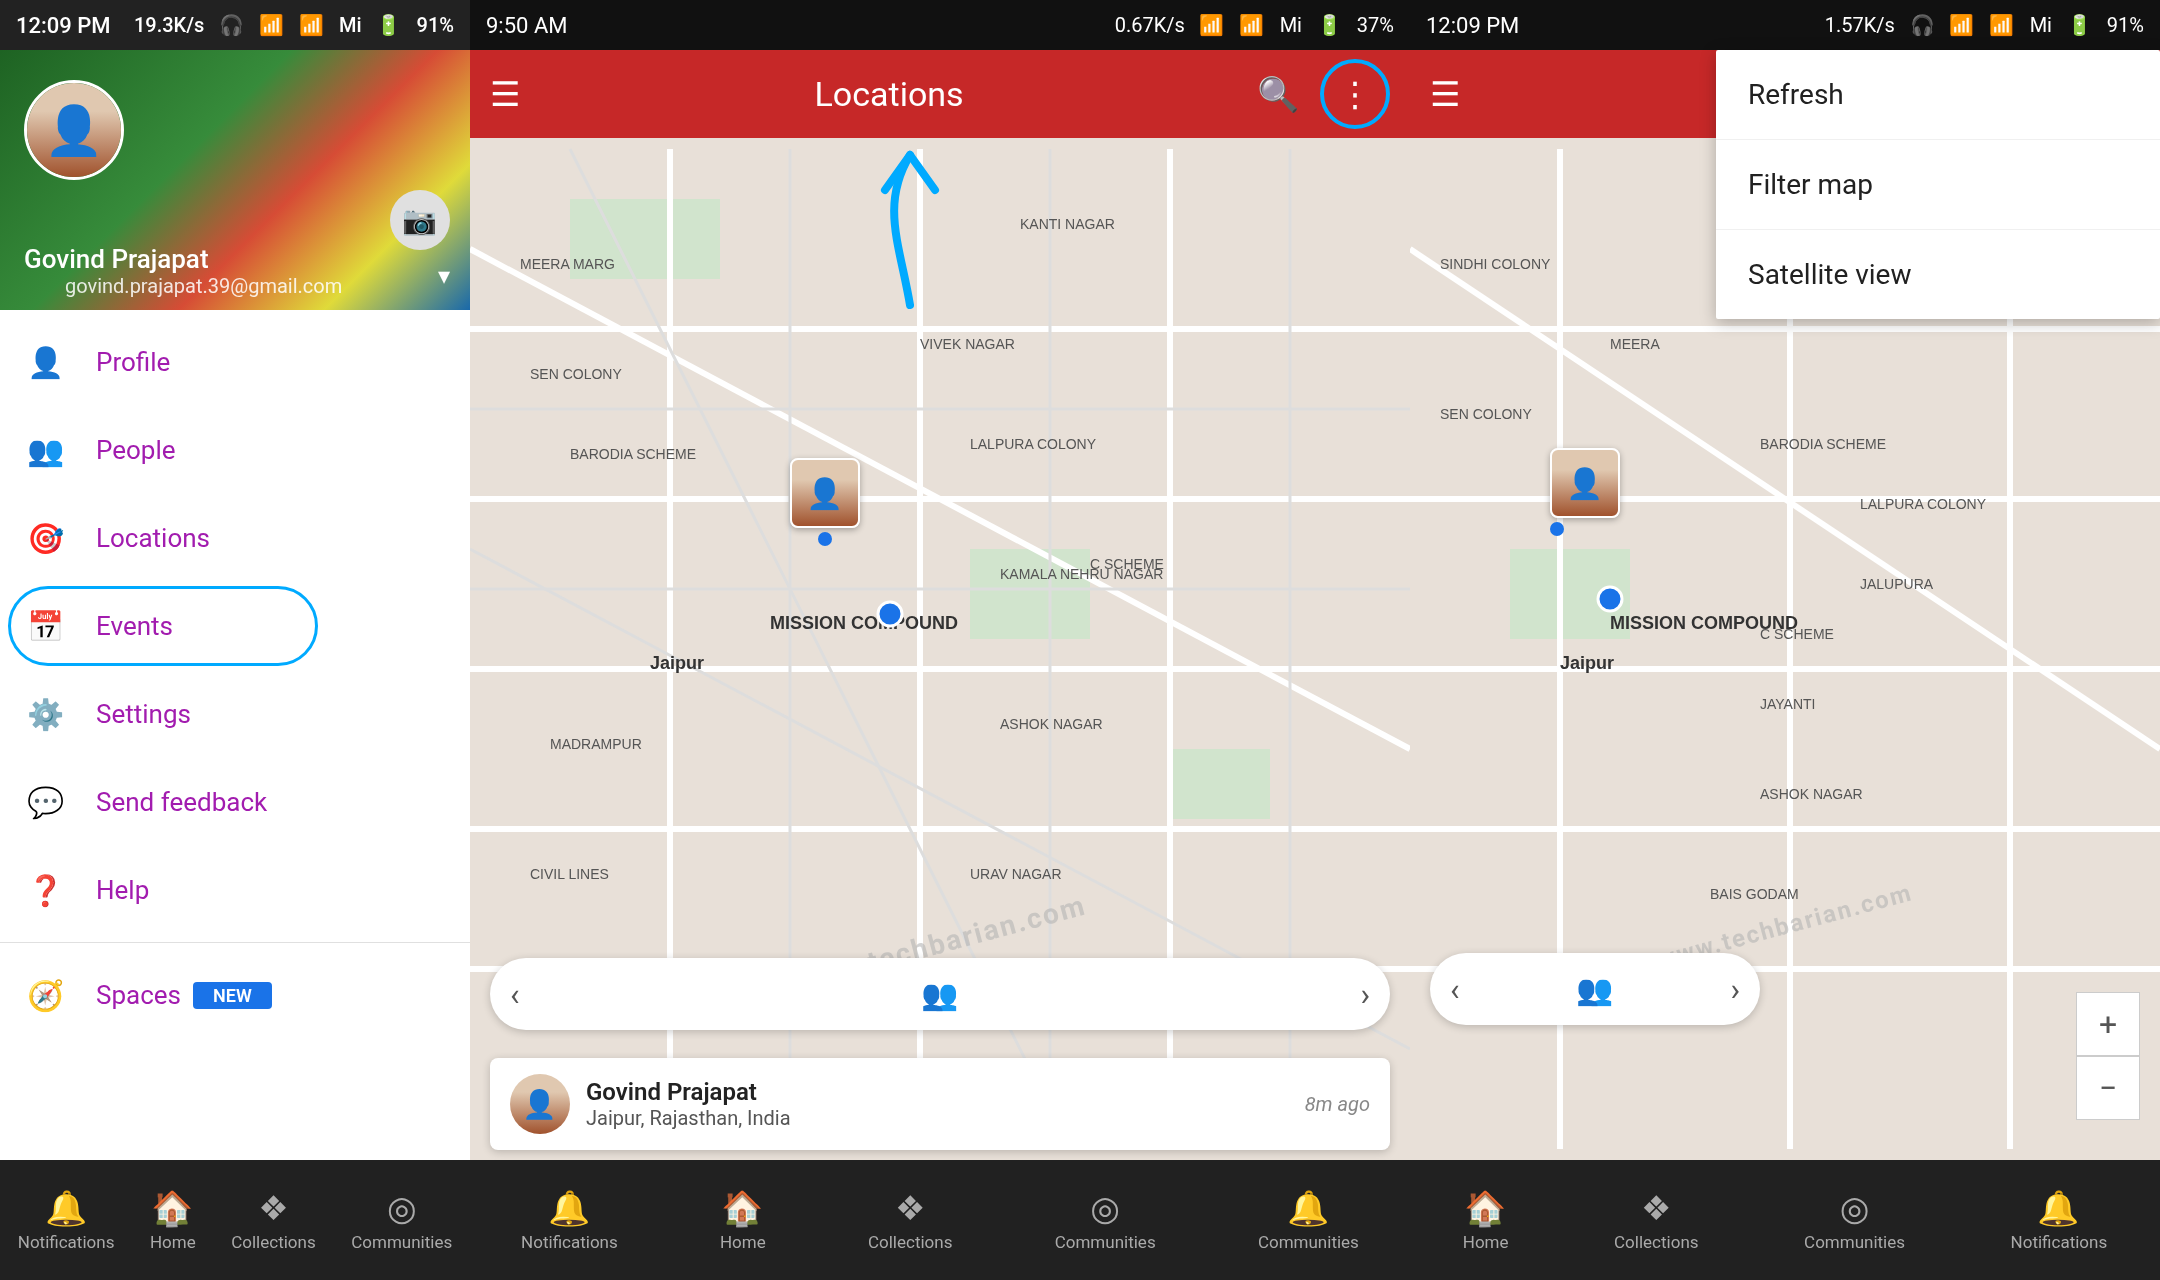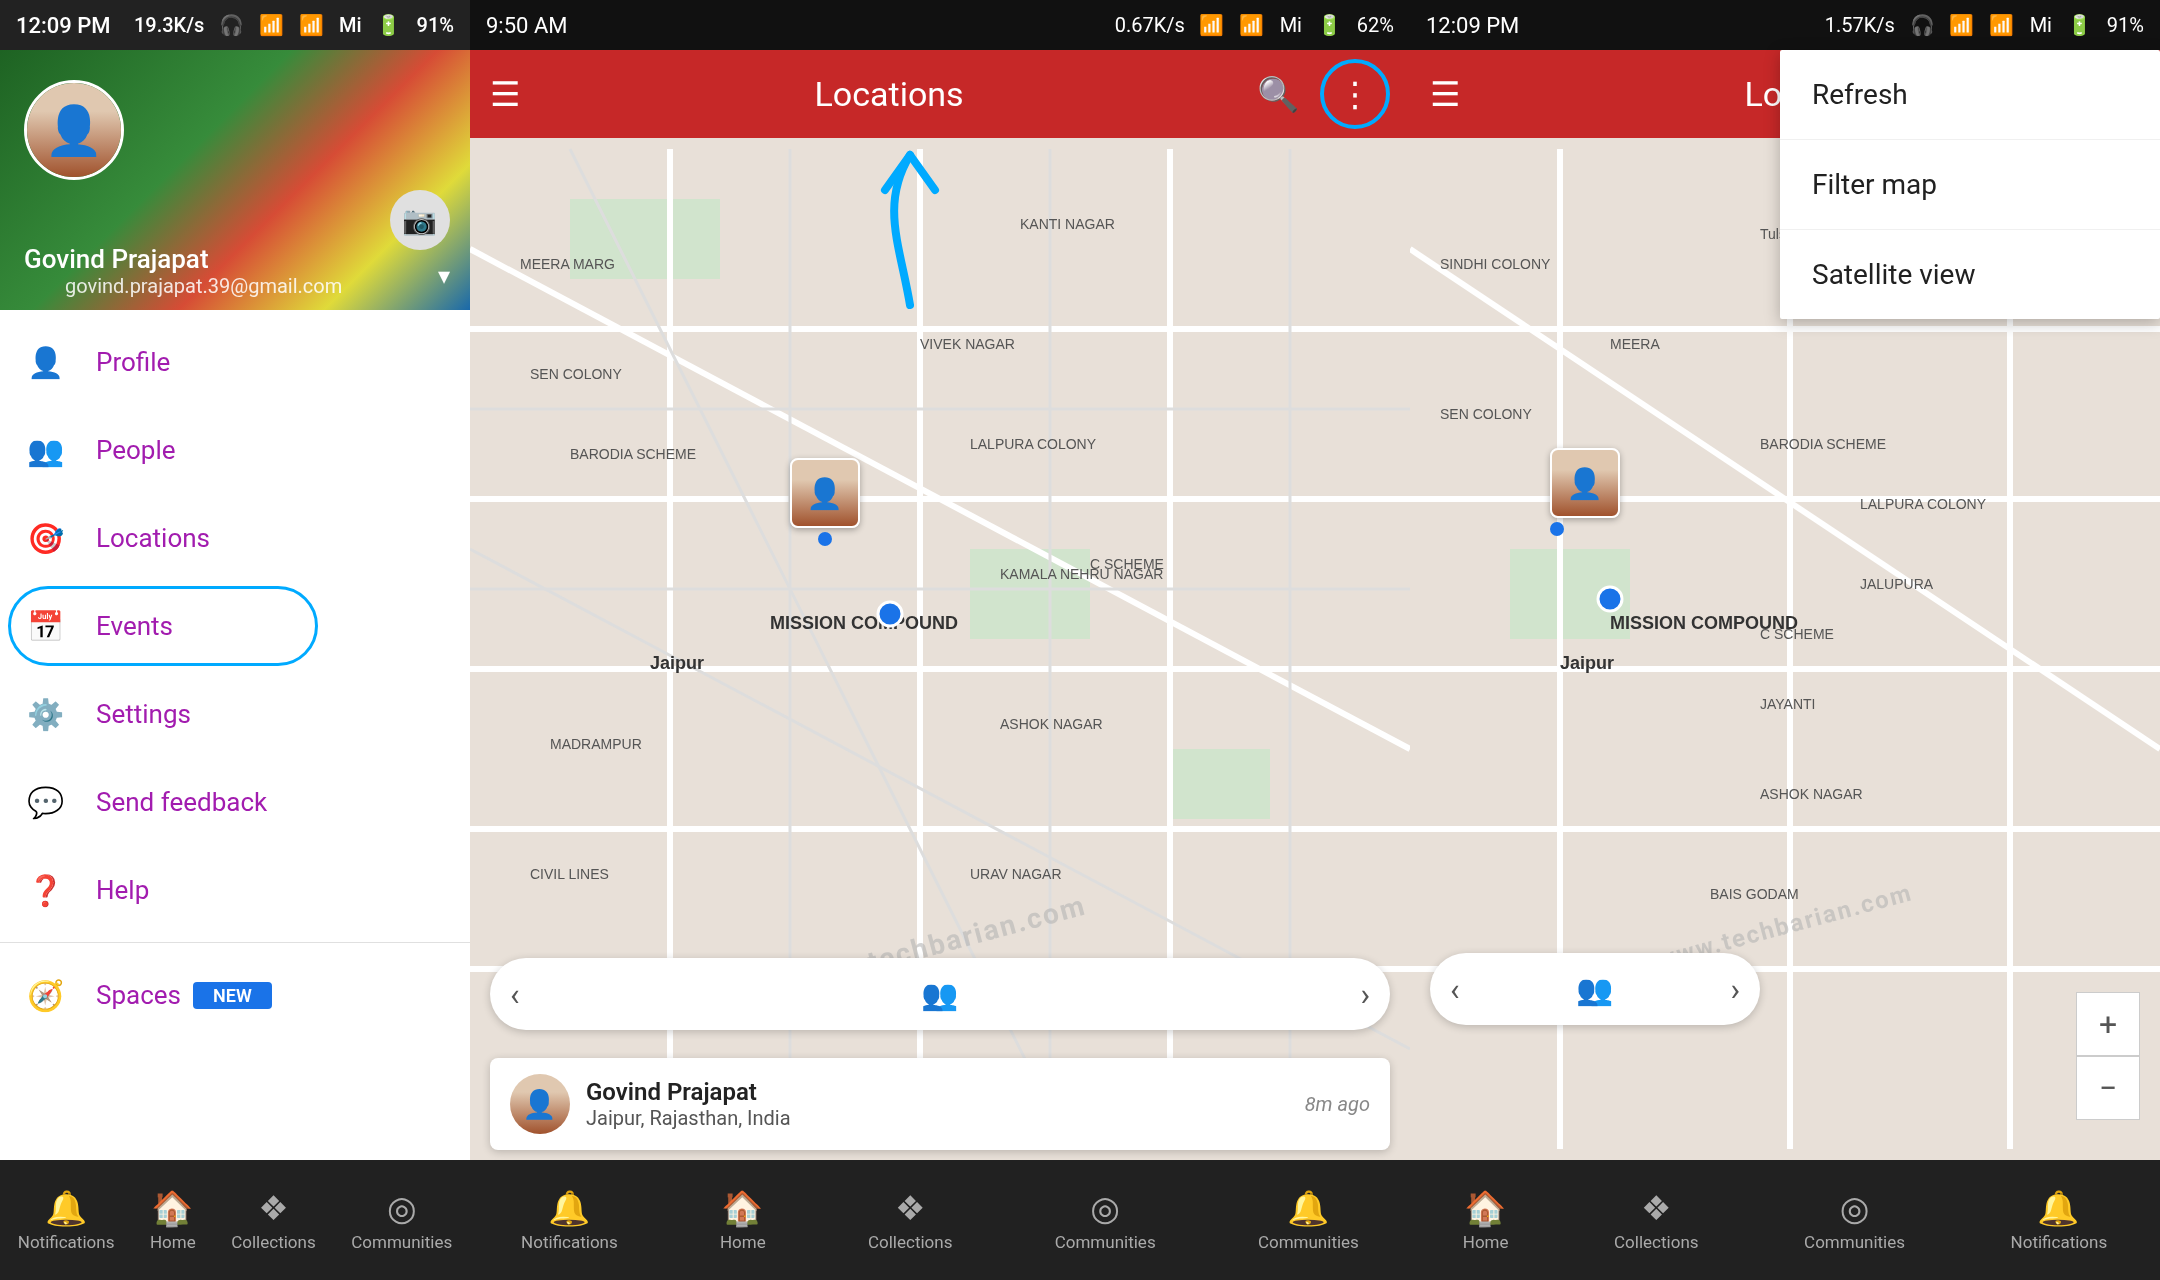--- a/index.html
+++ b/index.html
@@ -433,21 +433,21 @@
       right: 0;
       bottom: 120px;
       background: #e8e0d8;
       overflow: hidden;
     }
 
     .dropdown-menu {
       position: absolute;
       top: 50px;
       right: 0;
-      width: 380px;
+      width: 444px;
       background: #fff;
       box-shadow: 0 4px 16px rgba(0,0,0,0.25);
       z-index: 50;
       border-radius: 2px;
     }
     .dropdown-item {
       padding: 28px 32px;
       font-size: 28px;
       color: #212121;
       cursor: pointer;
@@ -647,21 +647,21 @@
 <div class="panel-map">
 
   <div class="map-status-bar">
     <span>9:50 AM</span>
     <div class="status-right">
       <span>0.67K/s</span>
       <span>📶</span>
       <span>📶</span>
       <span>Mi</span>
       <span>🔋</span>
-      <span>62%</span>
+      <span>37%</span>
     </div>
   </div>
 
   <div class="map-toolbar">
     <span class="map-toolbar-icon">☰</span>
     <span class="map-toolbar-title">Locations</span>
     <span class="map-toolbar-icon">🔍</span>
     <div class="map-more-btn">
       <span>⋮</span>
     </div>

